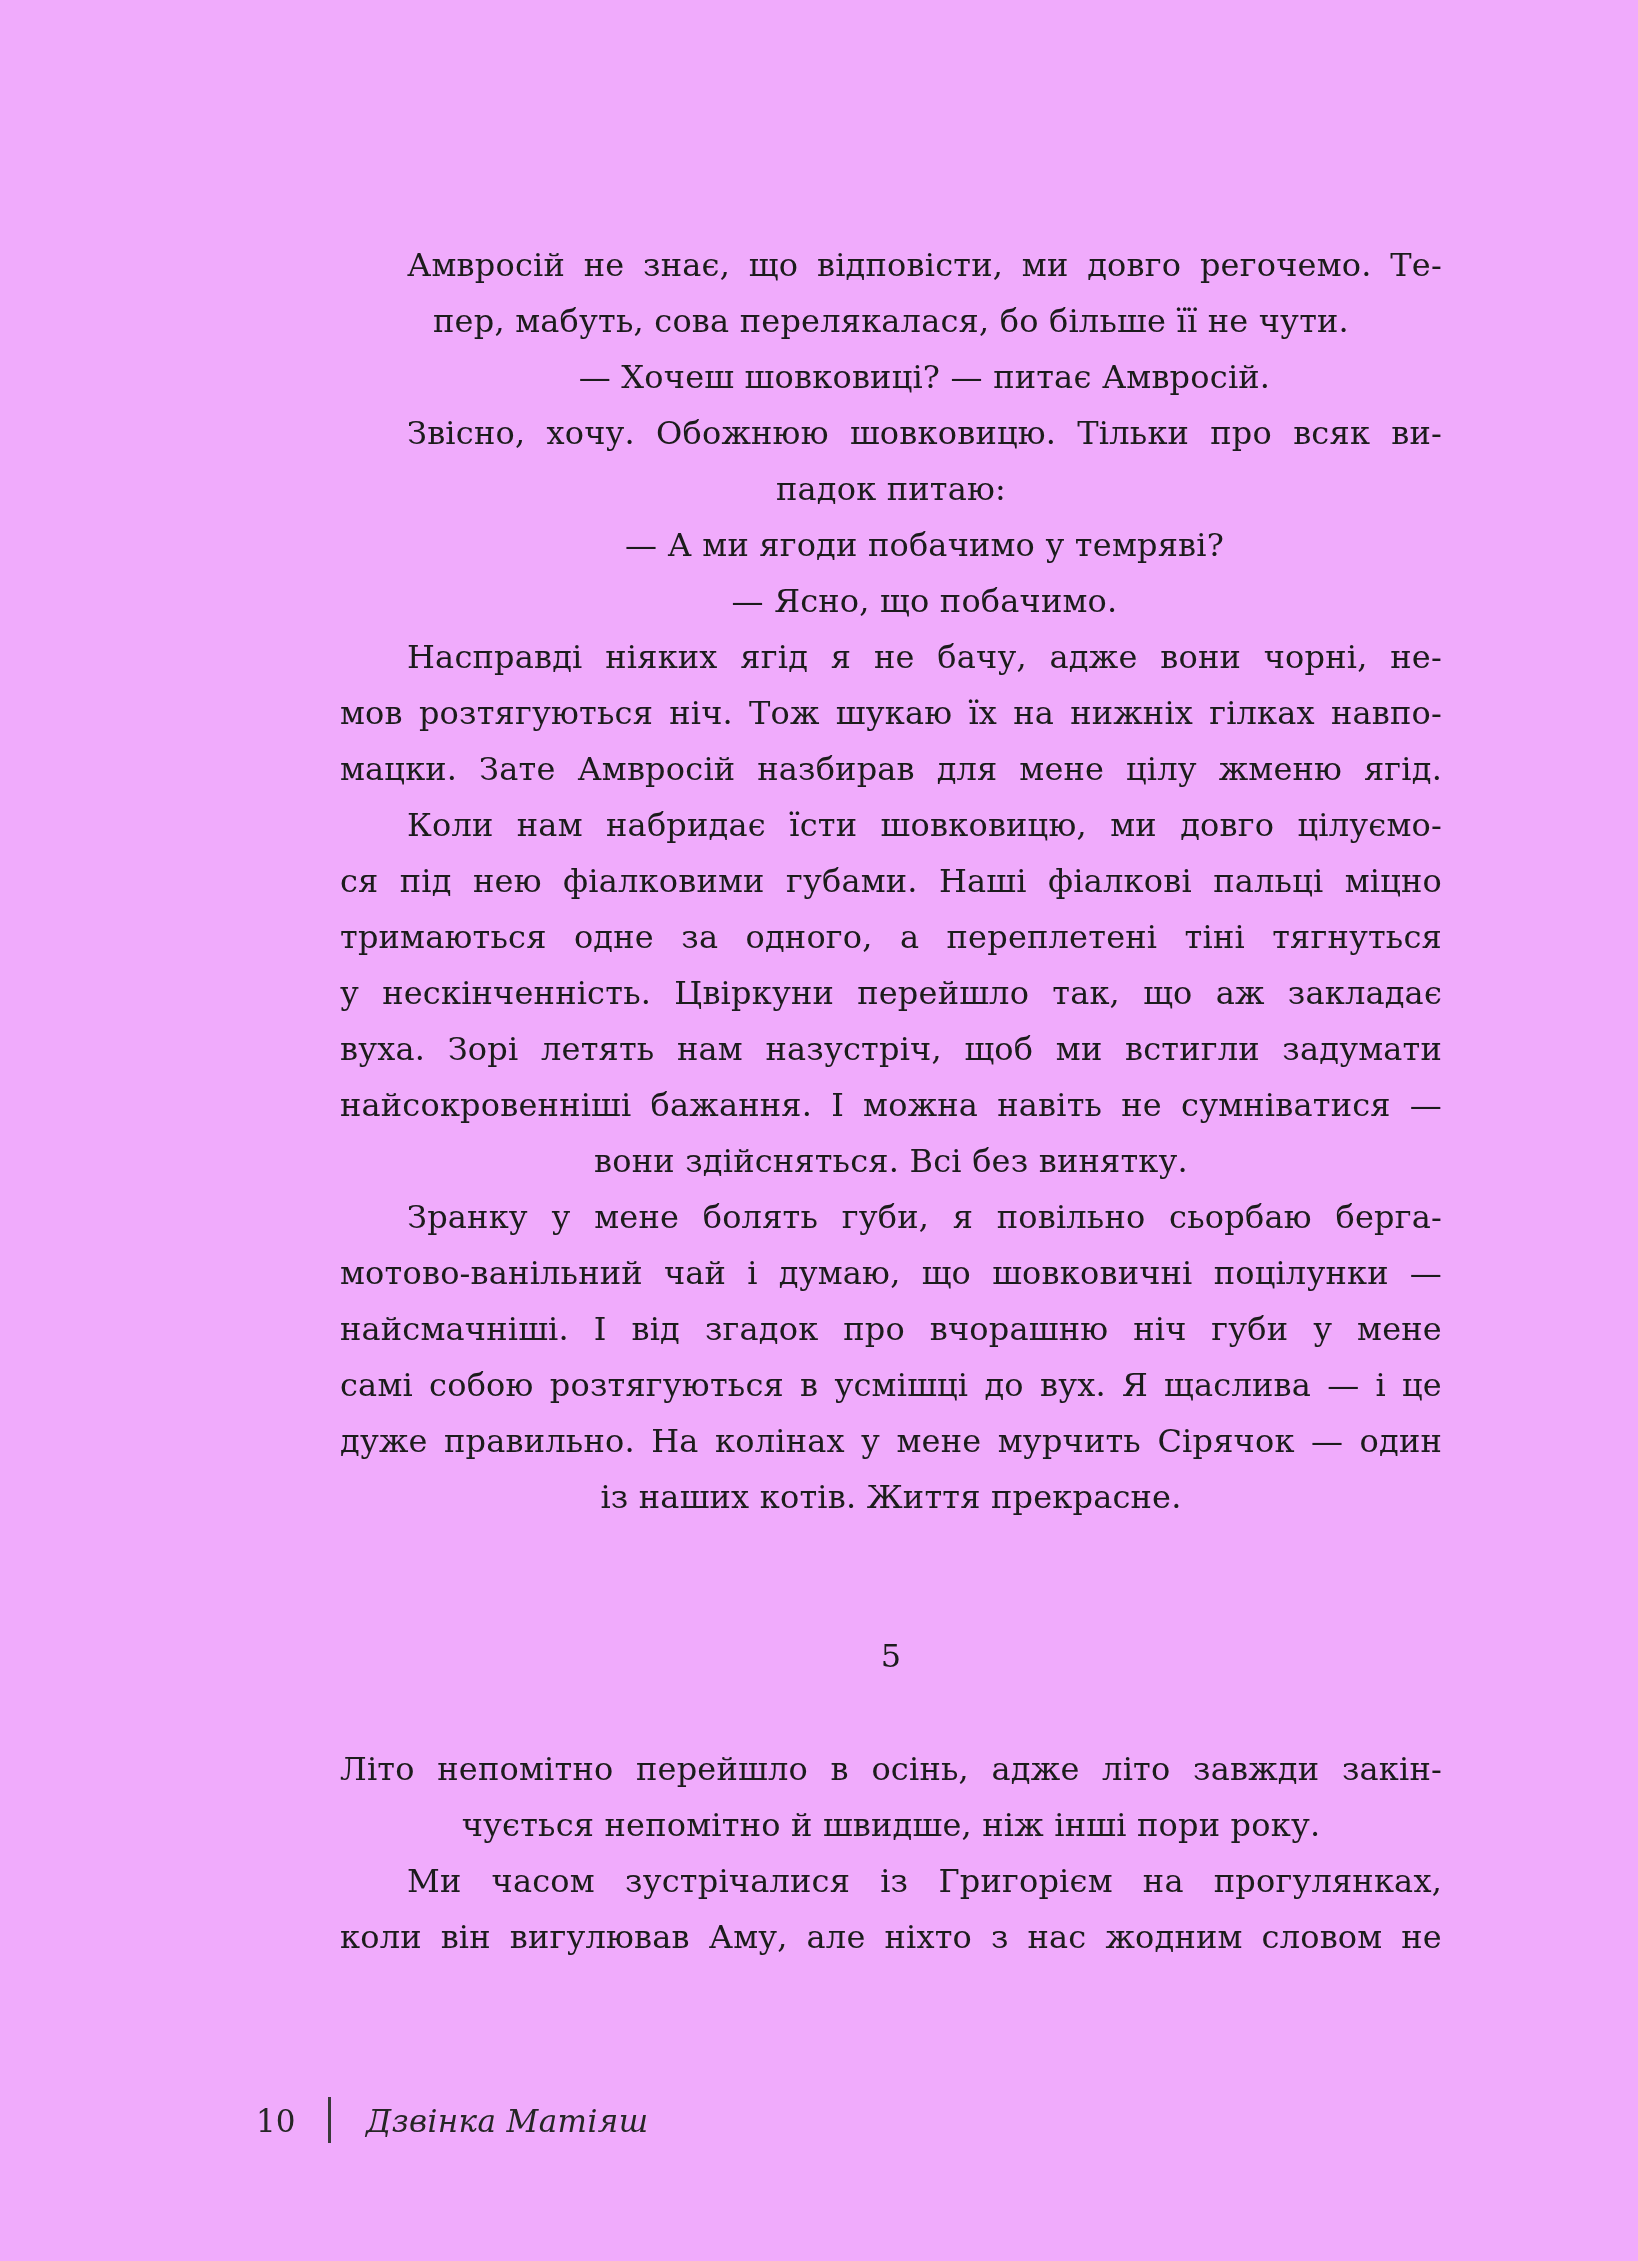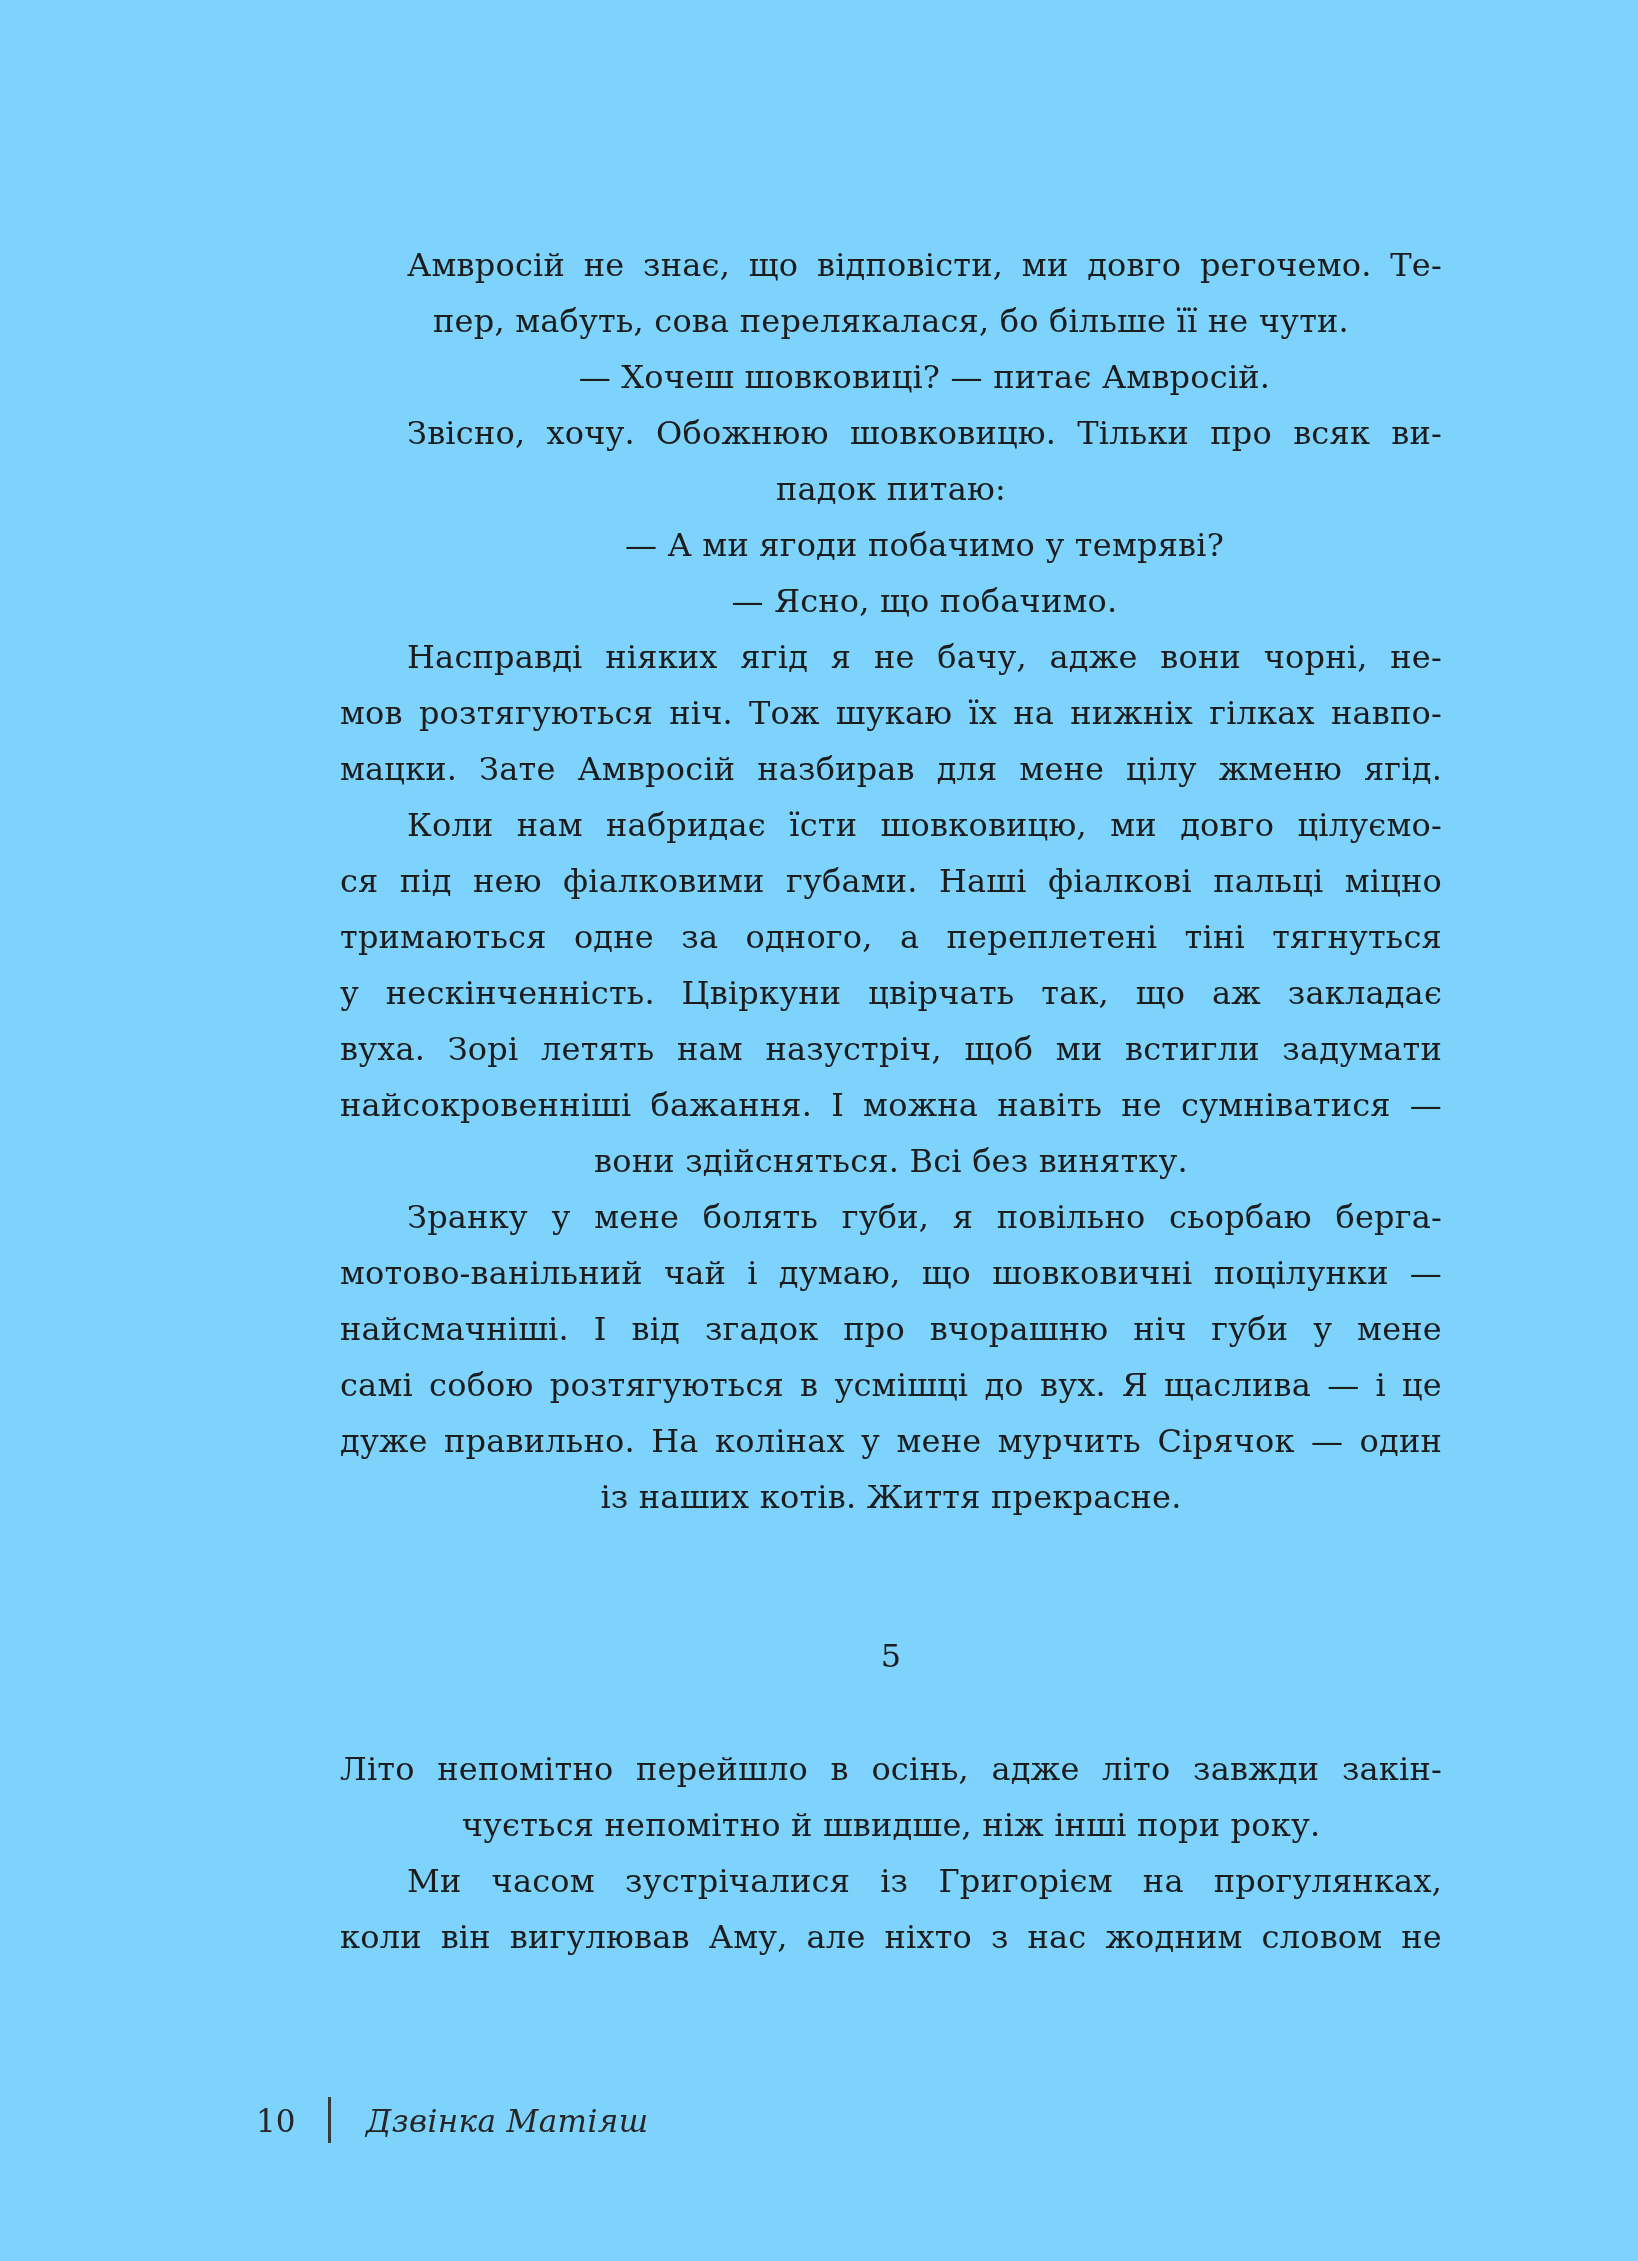--- a/index.html
+++ b/index.html
@@ -4,21 +4,21 @@
 <style>
   html, body {
     margin: 0;
     padding: 0;
     background: #ffffff;
   }
   .page {
     position: relative;
     width: 1638px;
     height: 2261px;
-    background: #7dd3fc;
+    background: #f0abfc;
     font-family: "DejaVu Serif", serif;
     color: #1c1c1c;
     overflow: hidden;
   }
   .text-block {
     position: absolute;
     left: 340px;
     top: 237px;
     width: 1102px;
   }
@@ -78,21 +78,21 @@
       <div class="line i j">Звісно, хочу. Обожнюю шовковицю. Тільки про всяк ви-</div>
       <div class="line">падок питаю:</div>
       <div class="line i">— А ми ягоди побачимо у темряві?</div>
       <div class="line i">— Ясно, що побачимо.</div>
       <div class="line i j">Насправді ніяких ягід я не бачу, адже вони чорні, не-</div>
       <div class="line j">мов розтягуються ніч. Тож шукаю їх на нижніх гілках навпо-</div>
       <div class="line j">мацки. Зате Амвросій назбирав для мене цілу жменю ягід.</div>
       <div class="line i j">Коли нам набридає їсти шовковицю, ми довго цілуємо-</div>
       <div class="line j">ся під нею фіалковими губами. Наші фіалкові пальці міцно</div>
       <div class="line j">тримаються одне за одного, а переплетені тіні тягнуться</div>
-      <div class="line j">у нескінченність. Цвіркуни цвірчать так, що аж закладає</div>
+      <div class="line j">у нескінченність. Цвіркуни перейшло так, що аж закладає</div>
       <div class="line j">вуха. Зорі летять нам назустріч, щоб ми встигли задумати</div>
       <div class="line j">найсокровенніші бажання. І можна навіть не сумніватися —</div>
       <div class="line">вони здійсняться. Всі без винятку.</div>
       <div class="line i j">Зранку у мене болять губи, я повільно сьорбаю берга-</div>
       <div class="line j">мотово-ванільний чай і думаю, що шовковичні поцілунки —</div>
       <div class="line j">найсмачніші. І від згадок про вчорашню ніч губи у мене</div>
       <div class="line j">самі собою розтягуються в усмішці до вух. Я щаслива — і це</div>
       <div class="line j">дуже правильно. На колінах у мене мурчить Сірячок — один</div>
       <div class="line">із наших котів. Життя прекрасне.</div>
       <div class="section-num">5</div>

